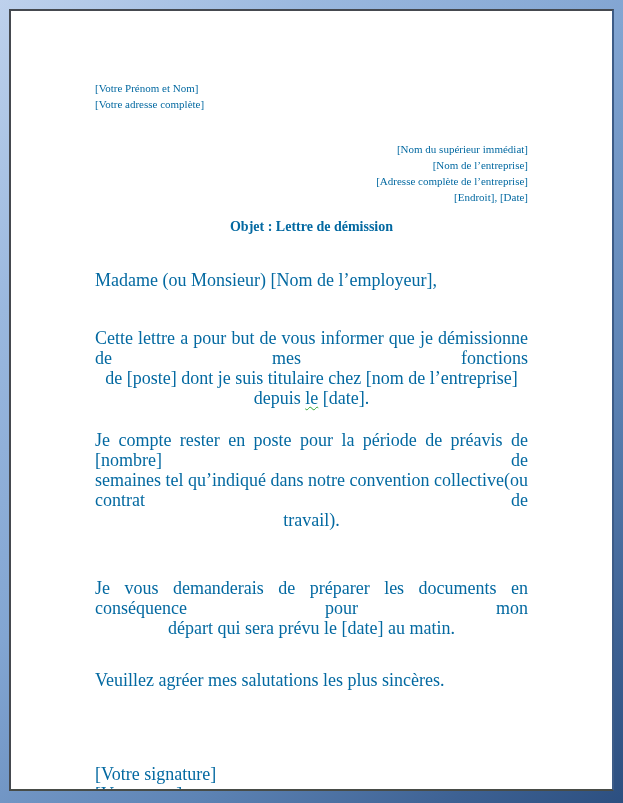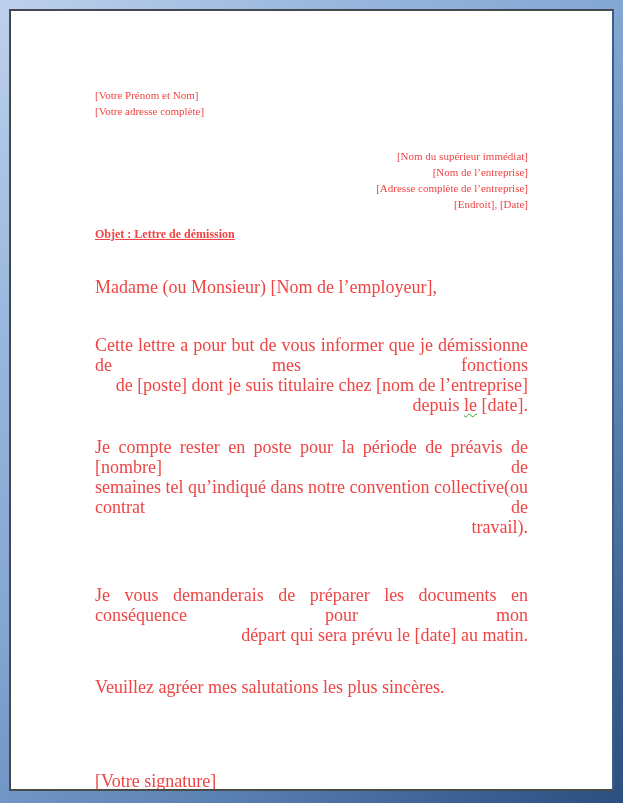--- a/index.html
+++ b/index.html
@@ -11,39 +11,39 @@
     background: linear-gradient(135deg, #bed1ec 0%, #9ab8de 22%, #82a5d2 45%, #5d83b4 70%, #3d6193 88%, #2c4f80 100%);
   }
   .page {
     box-sizing: border-box;
     width: 100%;
     height: 100%;
     background: #ffffff;
     border: 2px solid #45494f;
     border-right-color: #3d5c87;
     border-bottom-color: #474c48;
-    padding: 16px 84px;
+    padding: 9px 84px;
     overflow: hidden;
     font-family: "Liberation Serif", "DejaVu Serif", serif;
-    color: #ef4444;
+    color: #0369a1;
   }
   .small { font-size: 11px; line-height: 16px; }
   .body-txt { font-size: 18px; line-height: 20px; }
   .sender      { margin-top: 60px; text-align: left; }
   .recipient   { margin-top: 29px; text-align: right; }
   .place-date  { text-align: right; }
-  .subject     { margin-top: 14px; font-weight: bold; font-size: 12px; line-height: 16px; text-decoration: underline; }
+  .subject     { margin-top: 14px; text-align: center; font-weight: bold; font-size: 14px; line-height: 16px; }
   .salutation  { margin-top: 35px; }
   .para-1      { margin-top: 38px; }
   .para-2      { margin-top: 22px; }
   .para-3      { margin-top: 48px; }
   .closing     { margin-top: 32px; }
   .signature   { margin-top: 74px; }
   .jl { text-align: justify; text-align-last: justify; }
-  .ll { text-align: right; }
+  .ll { text-align: center; }
   .grammar-flag {
     text-decoration: underline wavy #2ea12e;
     text-decoration-thickness: 1px;
     text-underline-offset: 2px;
   }
 </style>
 </head>
 <body>
 
 <div class="frame">

